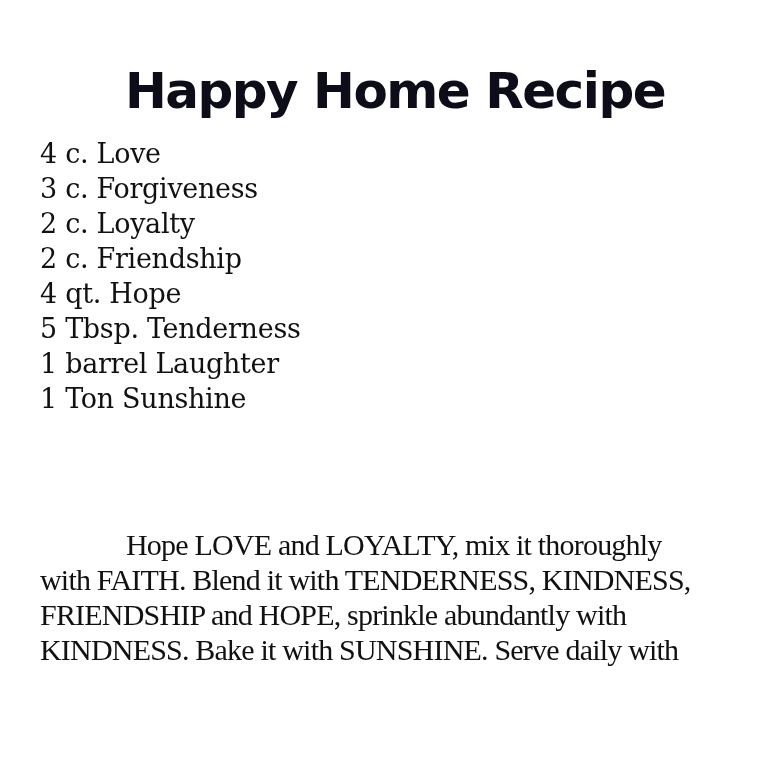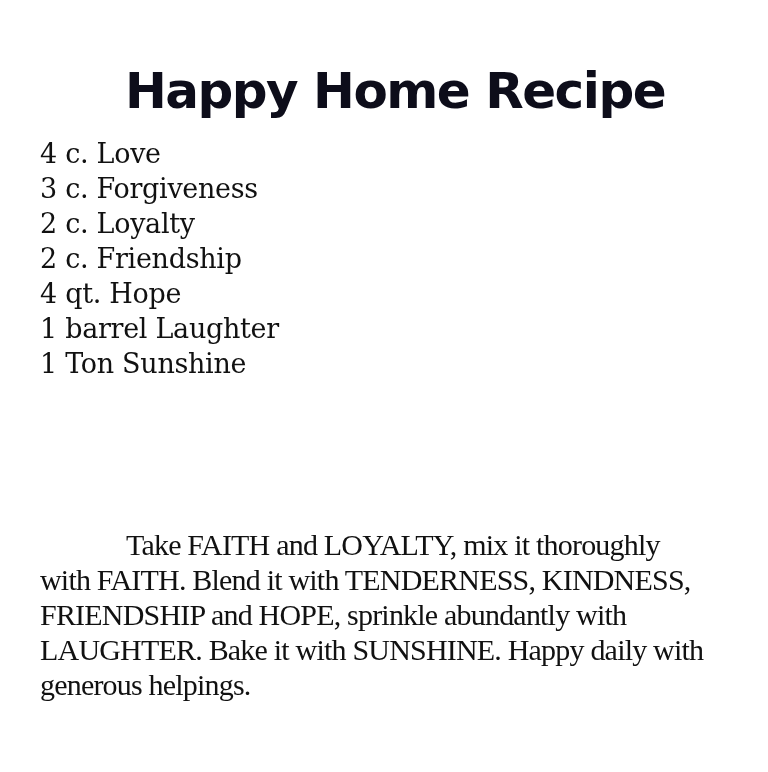--- a/index.html
+++ b/index.html
@@ -68,23 +68,23 @@
 <body>
 
 <h1 class="title">Happy Home Recipe</h1>
 
 <ul class="ingredients">
   <li>4 c. Love</li>
   <li>3 c. Forgiveness</li>
   <li>2 c. Loyalty</li>
   <li>2 c. Friendship</li>
   <li>4 qt. Hope</li>
+  <li>5 Tbsp. Tenderness</li>
   <li>1 barrel Laughter</li>
   <li>1 Ton Sunshine</li>
 </ul>
 
 <p class="instructions">
-  <span class="line indent">Take FAITH and LOYALTY, mix it thoroughly</span>
+  <span class="line indent">Hope LOVE and LOYALTY, mix it thoroughly</span>
   <span class="line">with FAITH. Blend it with TENDERNESS, KINDNESS,</span>
   <span class="line">FRIENDSHIP and HOPE, sprinkle abundantly with</span>
-  <span class="line">LAUGHTER. Bake it with SUNSHINE. Happy daily with</span>
-  <span class="line">generous helpings.</span>
+  <span class="line">KINDNESS. Bake it with SUNSHINE. Serve daily with</span>
 </p>
 
 </body></html>

